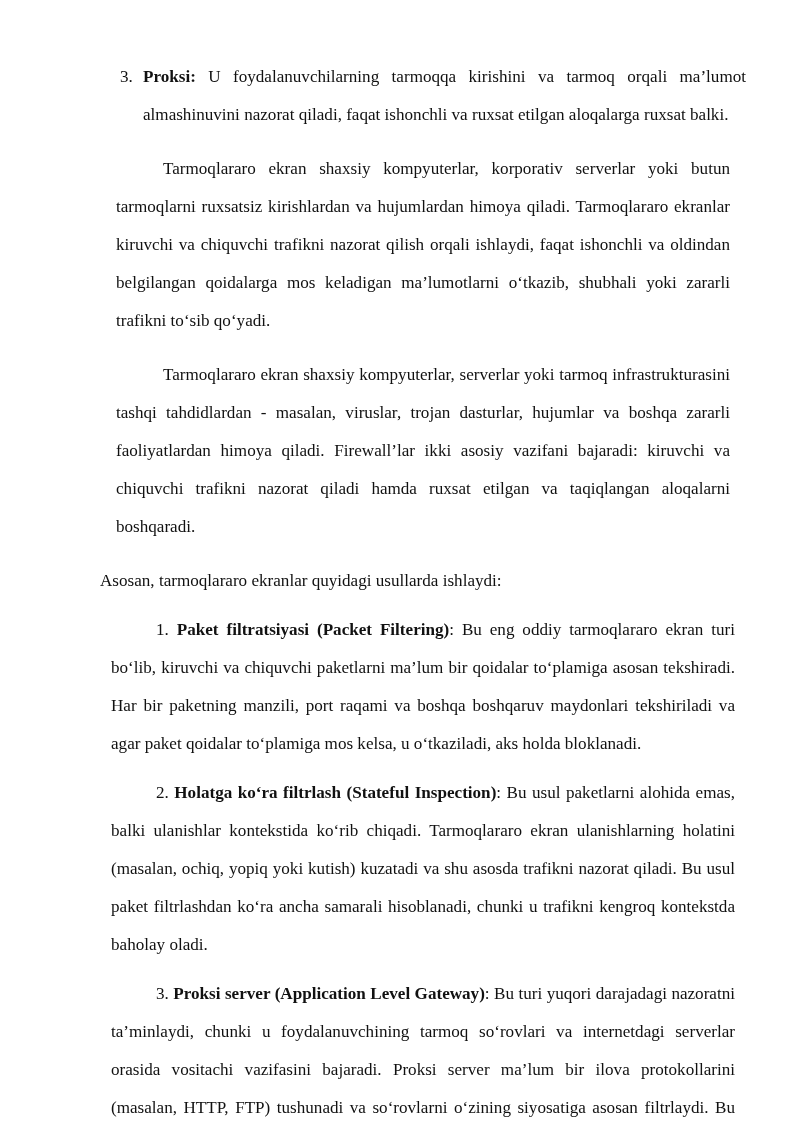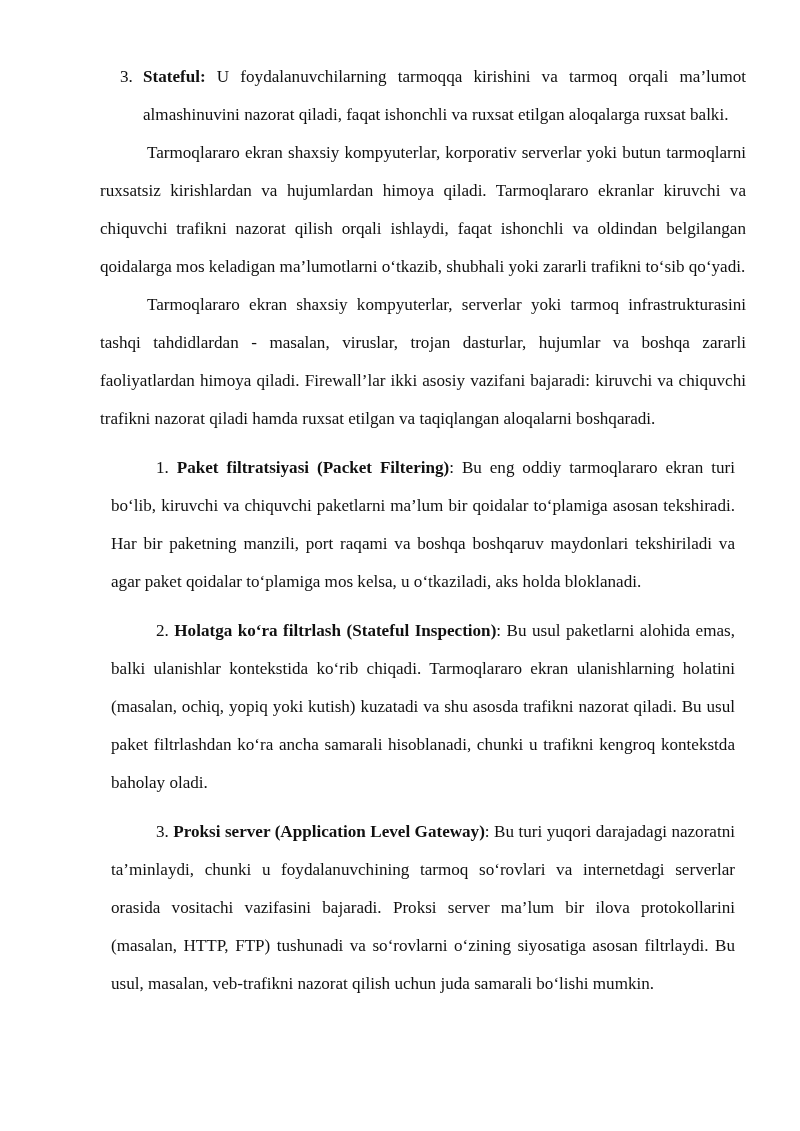--- a/index.html
+++ b/index.html
@@ -40,21 +40,21 @@
     text-align: justify;
   }
   .hang-item .marker {
     position: absolute;
     left: 20px;
     top: 0;
     font-weight: normal;
   }
   
   .para {
-    margin: 0;
+    margin: 16px;
     text-indent: 47px;
     text-align: justify;
   }
   
   .para-flush {
     margin: 0;
     text-indent: 0;
     text-align: justify;
   }
   
@@ -77,27 +77,28 @@
     text-align-last: left;
   }
 </style>
 </head>
 <body>
 
 <div class="page">
   <div class="content">
 
     <p class="hang-item">
-      <span class="marker">3.</span><b>Stateful:</b><span> U foydalanuvchilarning tarmoqqa kirishini va tarmoq orqali ma’lumot almashinuvini nazorat qiladi, faqat ishonchli va ruxsat etilgan aloqalarga ruxsat balki.</span>
+      <span class="marker">3.</span><b>Proksi:</b><span> U foydalanuvchilarning tarmoqqa kirishini va tarmoq orqali ma’lumot almashinuvini nazorat qiladi, faqat ishonchli va ruxsat etilgan aloqalarga ruxsat balki.</span>
     </p>
 
     <p class="para">Tarmoqlararo ekran shaxsiy kompyuterlar, korporativ serverlar yoki butun tarmoqlarni ruxsatsiz kirishlardan va hujumlardan himoya qiladi. Tarmoqlararo ekranlar kiruvchi va chiquvchi trafikni nazorat qilish orqali ishlaydi, faqat ishonchli va oldindan belgilangan qoidalarga mos keladigan ma’lumotlarni oʻtkazib, shubhali yoki zararli trafikni toʻsib qoʻyadi.</p>
 
     <p class="para">Tarmoqlararo ekran shaxsiy kompyuterlar, serverlar yoki tarmoq infrastrukturasini tashqi tahdidlardan - masalan, viruslar, trojan dasturlar, hujumlar va boshqa zararli faoliyatlardan himoya qiladi. Firewall’lar ikki asosiy vazifani bajaradi: kiruvchi va chiquvchi trafikni nazorat qiladi hamda ruxsat etilgan va taqiqlangan aloqalarni boshqaradi.</p>
 
+    <p class="para-flush">Asosan, tarmoqlararo ekranlar quyidagi usullarda ishlaydi:</p>
 
     <p class="num-item">
       <span class="num">1.</span><span> </span><b>Paket filtratsiyasi (Packet Filtering)</b><span>: Bu eng oddiy tarmoqlararo ekran turi boʻlib, kiruvchi va chiquvchi paketlarni ma’lum bir qoidalar toʻplamiga asosan tekshiradi. Har bir paketning manzili, port raqami va boshqa boshqaruv maydonlari tekshiriladi va agar paket qoidalar toʻplamiga mos kelsa, u oʻtkaziladi, aks holda bloklanadi.</span>
     </p>
 
     <p class="num-item">
       <span class="num">2.</span><span> </span><b>Holatga koʻra filtrlash (Stateful Inspection)</b><span>: Bu usul paketlarni alohida emas, balki ulanishlar kontekstida koʻrib chiqadi. Tarmoqlararo ekran ulanishlarning holatini (masalan, ochiq, yopiq yoki kutish) kuzatadi va shu asosda trafikni nazorat qiladi. Bu usul paket filtrlashdan koʻra ancha samarali hisoblanadi, chunki u trafikni kengroq kontekstda baholay oladi.</span>
     </p>
 
     <p class="num-item">

